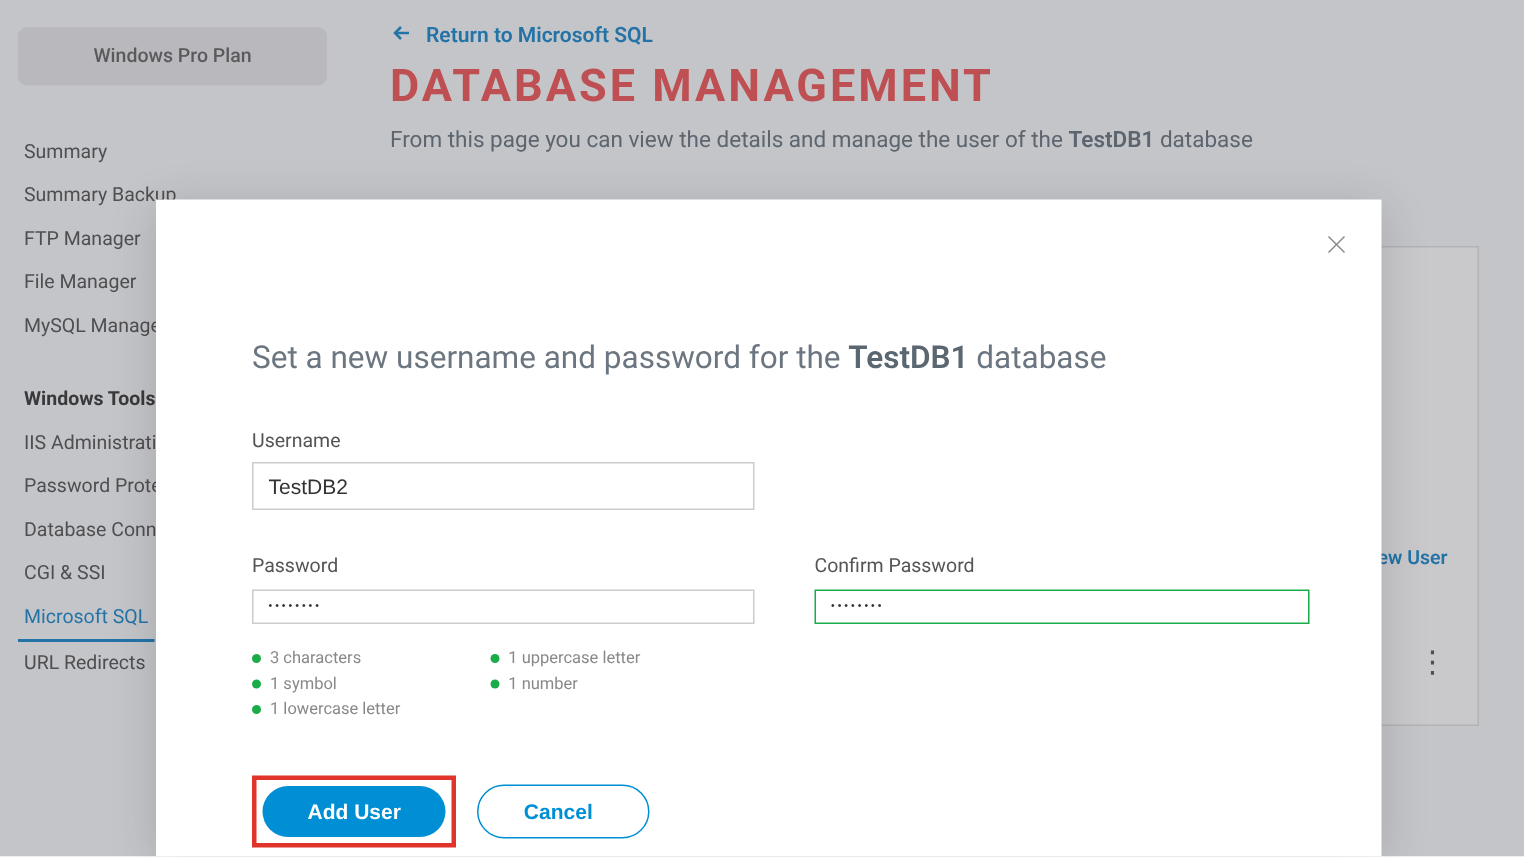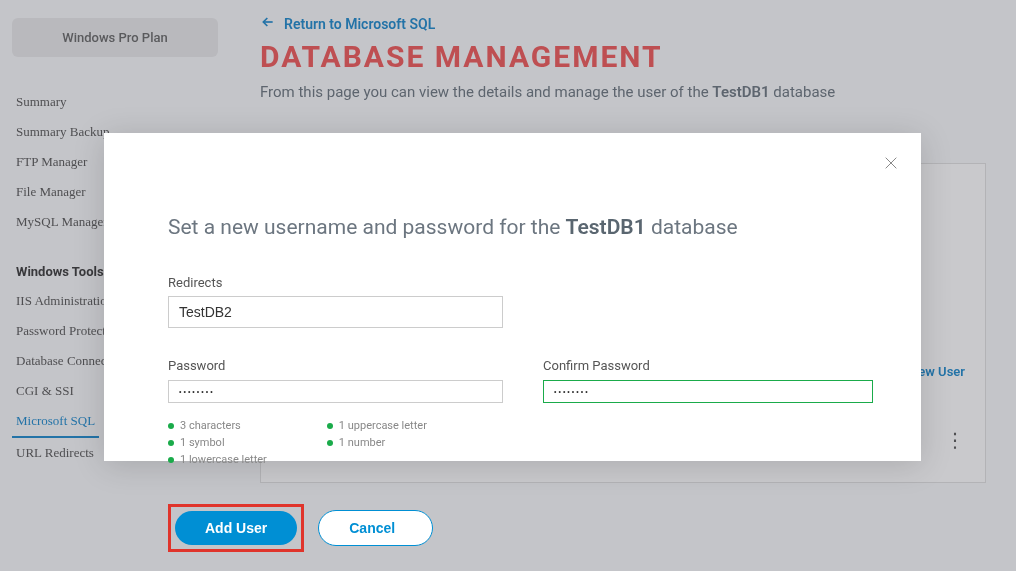--- a/index.html
+++ b/index.html
@@ -23,21 +23,21 @@
   .plan-pill {
     background: #e6e7e8;
     border-radius: 6px;
     padding: 12px 0;
     text-align: center;
     font-weight: 500;
     font-size: 13px;
     color: #555;
     margin-bottom: 30px;
   }
-  .sidebar-section { margin-bottom: 20px; font-family: Liberation Serif, serif; }
+  .sidebar-section { margin-bottom: 20px; }
   .sidebar-item {
     padding: 7px 4px;
     color: #444;
     cursor: pointer;
     font-size: 13px;
   }
   .sidebar-heading {
     font-weight: 700;
     padding: 7px 4px;
     font-size: 13px;
@@ -108,24 +108,24 @@
   .backdrop {
     position: absolute;
     inset: 0;
     background: rgba(100,100,110,0.35);
   }
   .modal {
     position: absolute;
     left: 104px;
     top: 133px;
     width: 817px;
-    height: 328px;
+    height: 438px;
     background: #fff;
     box-shadow: 0 4px 30px rgba(0,0,0,0.15);
-    padding: 24px 64px 30px 64px;
+    padding: 36px 64px 30px 64px;
   }
   .modal-close {
     position: absolute;
     top: 22px;
     right: 22px;
     cursor: pointer;
     color: #888;
   }
   .modal-close svg { width: 16px; height: 16px; }
   .modal-title {
@@ -268,21 +268,21 @@
         <line x1="20" y1="4" x2="4" y2="20"></line>
       </svg>
   </div>
 
   <div class="modal-title">
     <span>Set a new username and password for the </span><strong>TestDB1</strong><span> database</span>
   </div>
 
   <div class="form-row" style="margin-top:36px;">
     <div class="form-group">
-      <label class="form-label">Redirects</label>
+      <label class="form-label">Username</label>
       <input type="text" class="text-input" value="TestDB2" style="">
     </div>
   </div>
 
   <div class="form-row" style="">
     <div class="form-group">
       <label class="form-label">Password</label>
       <input type="password" class="text-input" style="font-size: 7px; letter-spacing: 2px;" value="••••••••">
       <div class="reqs">
         <ul>

